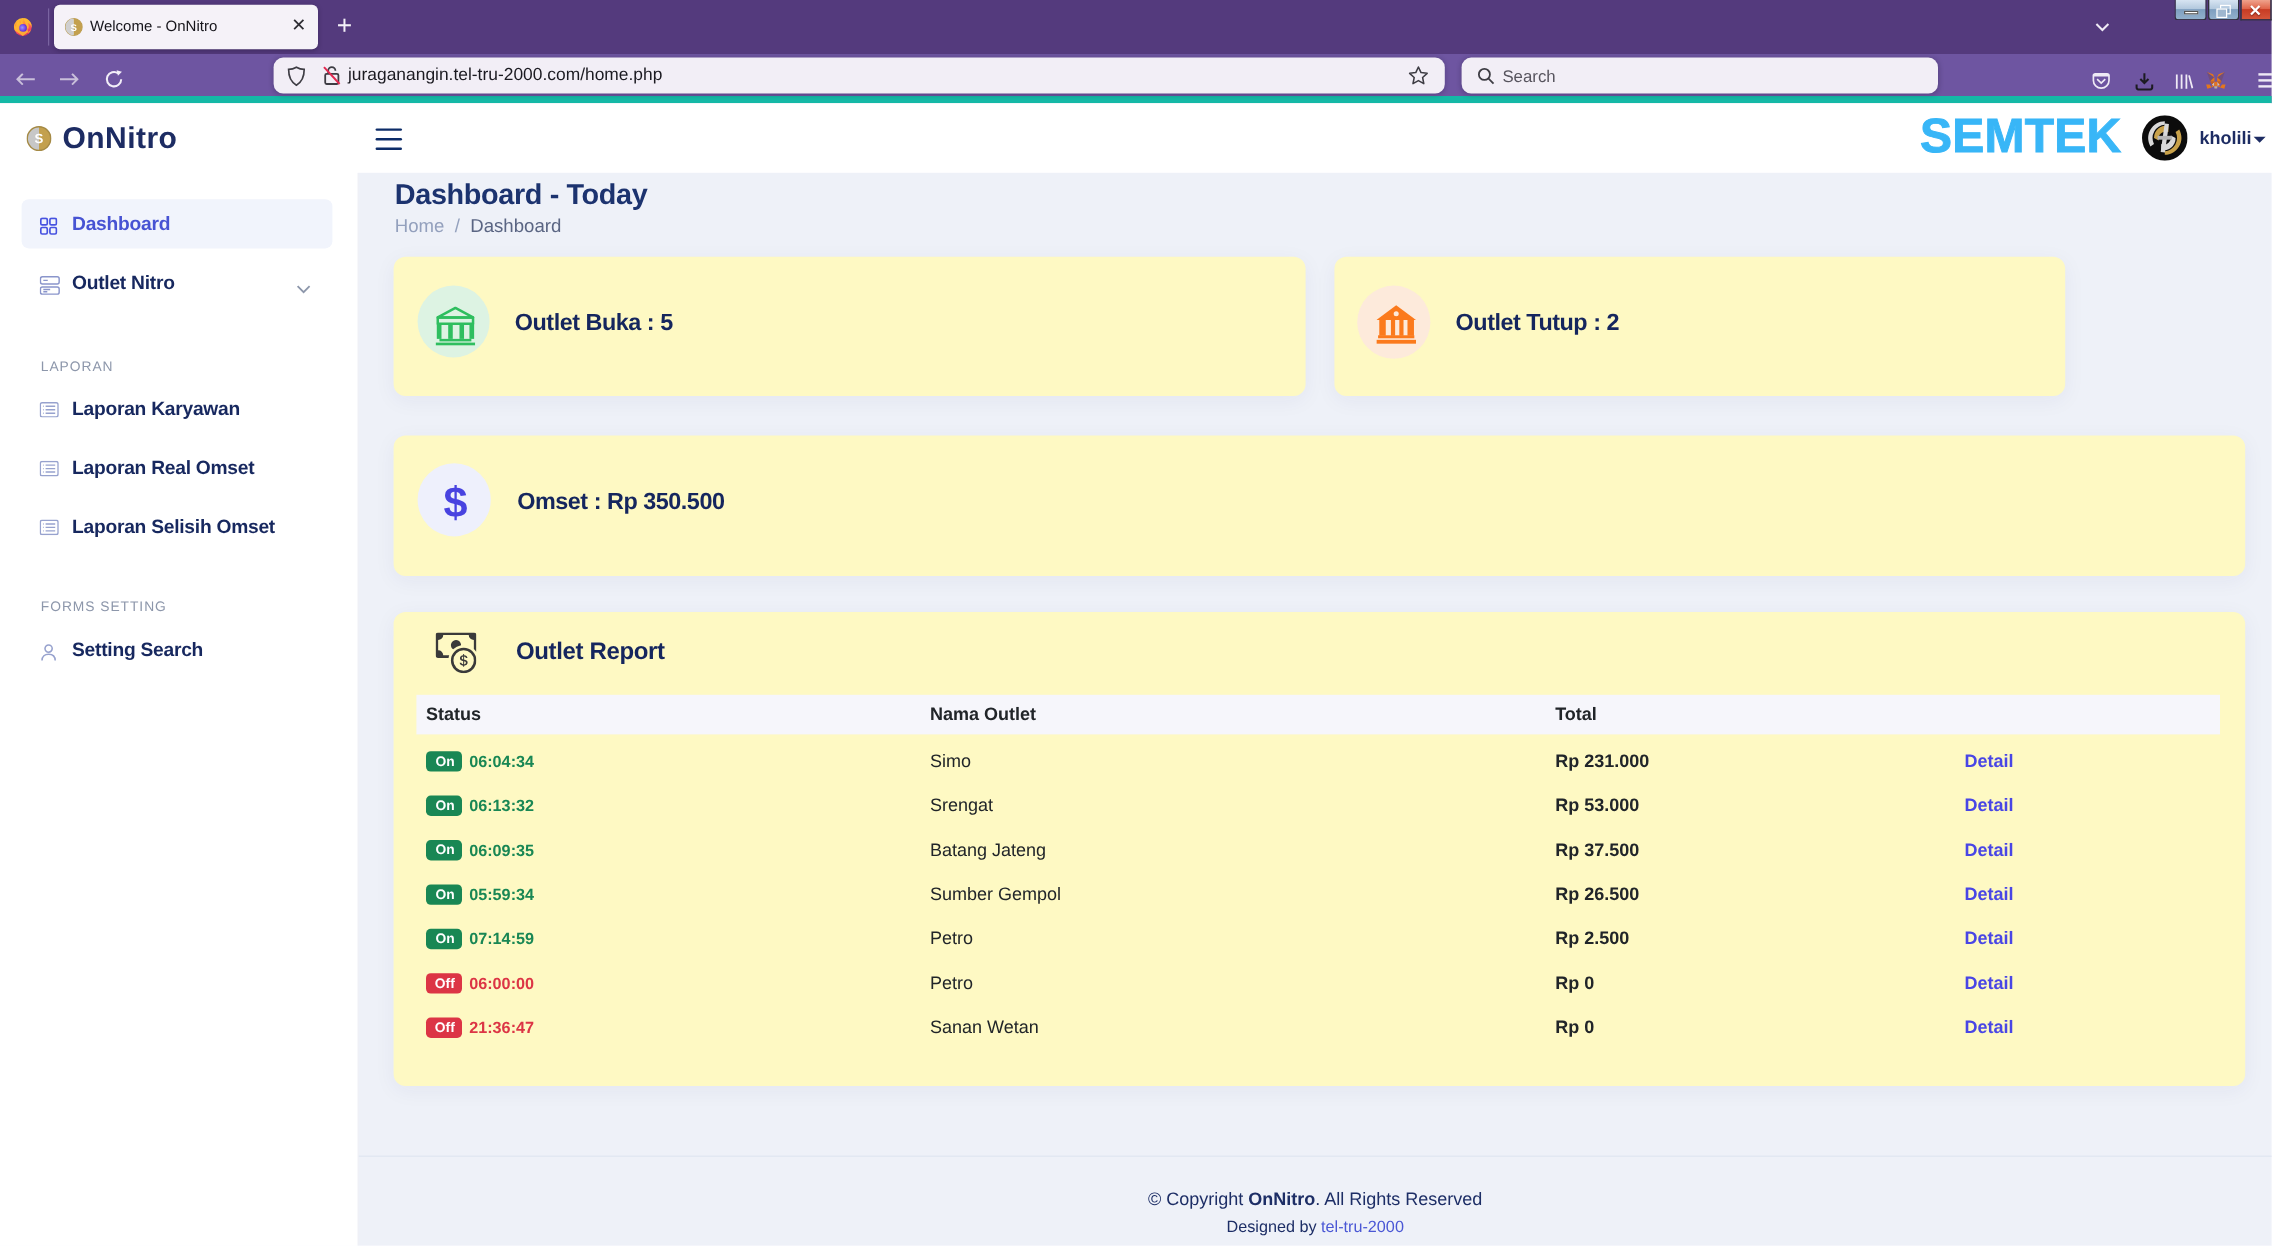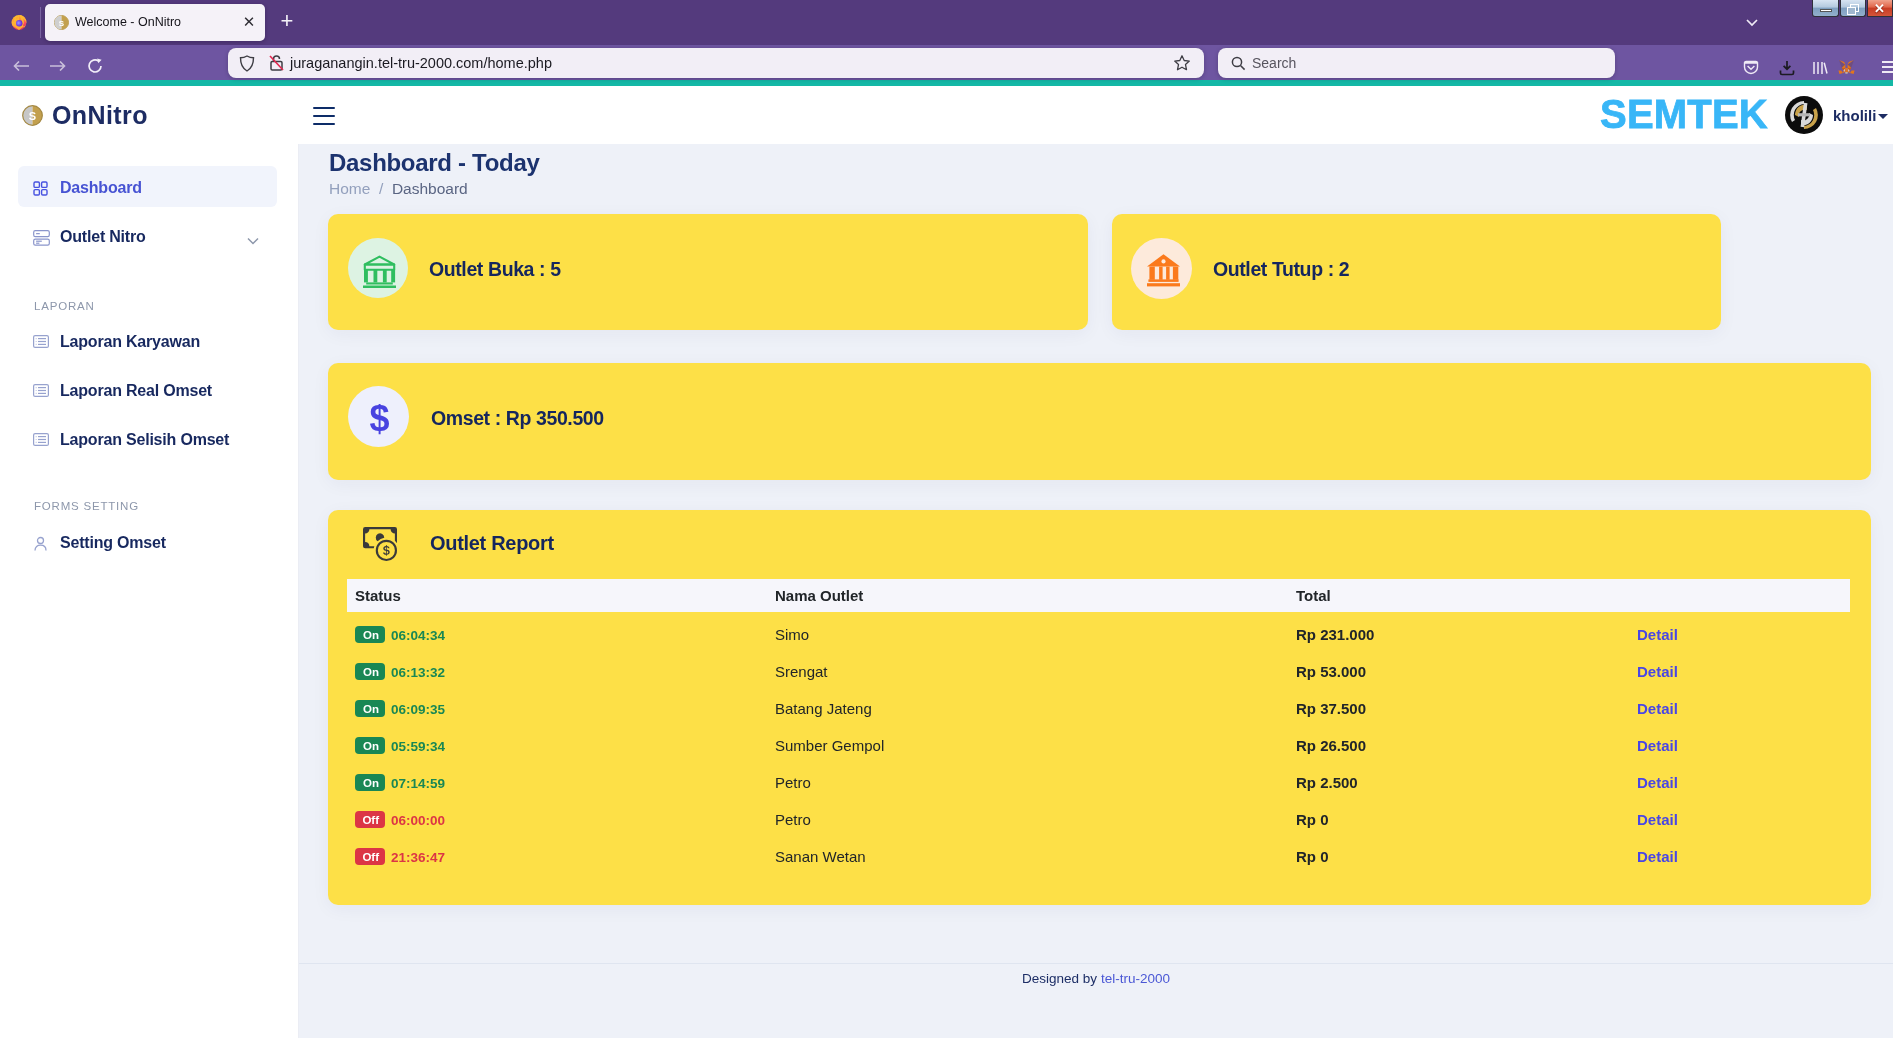--- a/index.html
+++ b/index.html
@@ -37,21 +37,21 @@
 .mitem .ico{position:absolute;left:33px;top:2px}
 .mitem.active2 .txt{color:#4753d3}
 .acti{position:absolute;left:18px;top:22px;width:259px;height:41px;background:#f1f4fc;border-radius:6px}
 .shead{position:absolute;left:34px;font-size:11.5px;font-weight:normal;color:#8d97ab;letter-spacing:0.8px}
 .schev{position:absolute;left:245px;top:5px}
 
 .main{position:absolute;left:299px;top:144px;width:1594px;height:894px;background:#eef1f8}
 .h1{position:absolute;left:30px;top:5px;font-size:24px;font-weight:bold;color:#1c336f;letter-spacing:-0.3px}
 .bc{position:absolute;left:30px;top:36px;font-size:15.5px;color:#93a0bd}
 .bc .b2{color:#5a6583}
-.card{position:absolute;background:#fde047;border-radius:10px;box-shadow:0 4px 18px rgba(31,45,90,.05)}
+.card{position:absolute;background:#fef9c3;border-radius:10px;box-shadow:0 4px 18px rgba(31,45,90,.05)}
 .c1{left:29px;top:70px;width:760px;height:116px}
 .c2{left:813px;top:70px;width:609px;height:116px}
 .c3{left:29px;top:219px;width:1543px;height:117px}
 .c4{left:29px;top:366px;width:1543px;height:395px}
 .iccirc{position:absolute;border-radius:50%}
 .ctext{position:absolute;left:101px;top:-3px;height:100%;display:flex;align-items:center;font-size:19.5px;font-weight:bold;color:#15265e;letter-spacing:-0.4px}
 .dollar{position:absolute;left:20px;top:23px;width:61px;height:61px;border-radius:50%;background:#eef0fc;color:#4843e0;font-size:36px;font-weight:bold;text-align:center;line-height:66px;padding-left:2px}
 .rpt-title{position:absolute;left:102px;top:22px;font-size:20px;font-weight:bold;color:#15265e;letter-spacing:-0.3px}
 
 .tbl{position:absolute;left:19px;top:69px;width:1503px}
@@ -283,21 +283,21 @@
     <div class="txt">Laporan Selisih Omset</div>
   </div>
   <div class="shead" style="top:356px">FORMS SETTING</div>
   <div class="mitem" style="top:390px">
     <svg class="ico" width="15" height="16" viewBox="0 0 15 16">
         <g fill="none" stroke="#97a2ce" stroke-width="1.3">
           <circle cx="7.5" cy="4.5" r="3"></circle>
           <path d="M2 14.5 C2 10.8 4.4 9.2 7.5 9.2 C10.6 9.2 13 10.8 13 14.5"></path>
         </g>
       </svg>
-    <div class="txt">Setting Omset</div>
+    <div class="txt">Setting Search</div>
   </div>
 </div>
 
 <div class="main">
   <div class="h1">Dashboard - Today</div>
   <div class="bc">Home&nbsp;&nbsp;/&nbsp;&nbsp;<span class="b2">Dashboard</span></div>
   <div class="card c1">
     <div class="iccirc" style="left:20px;top:24px;width:60px;height:60px;background:#ddf3e3"></div>
     <svg class="abs" style="left:35px;top:41px" width="33" height="33" viewBox="0 0 33 33">
       <g fill="none" stroke="#2fbe5f" stroke-width="2.1" stroke-linejoin="round">
@@ -388,15 +388,16 @@
         </div>
       <div class="trow">
           <div class="col1"><span class="badge bg-r">Off</span><span class="time-r">21:36:47</span></div>
           <div class="col2">Sanan Wetan</div>
           <div class="col3 tot">Rp 0</div>
           <div class="col4 det">Detail</div>
         </div>
     </div>
   </div>
   <div class="foot">
+    <div class="f1">© Copyright <b>OnNitro</b>. All Rights Reserved</div>
     <div class="f2">Designed by <a>tel-tru-2000</a></div>
   </div>
 </div>
 
 </body></html>

